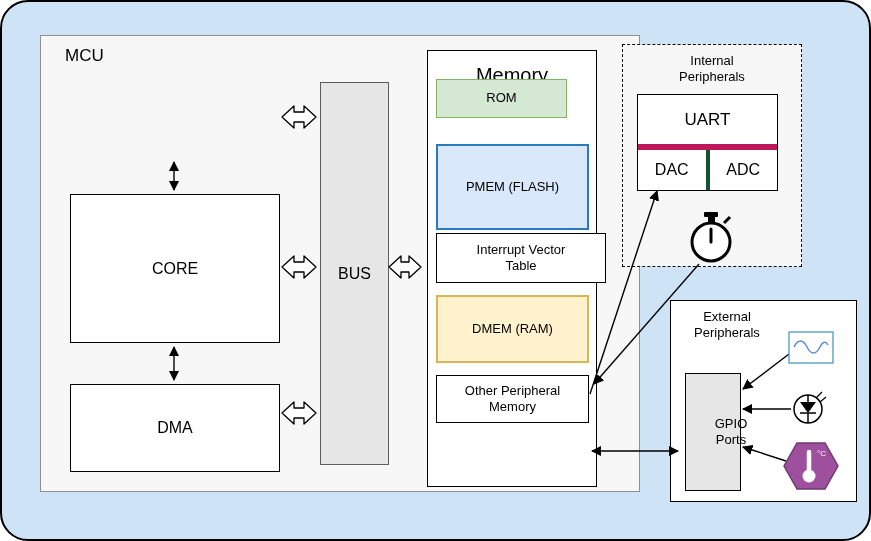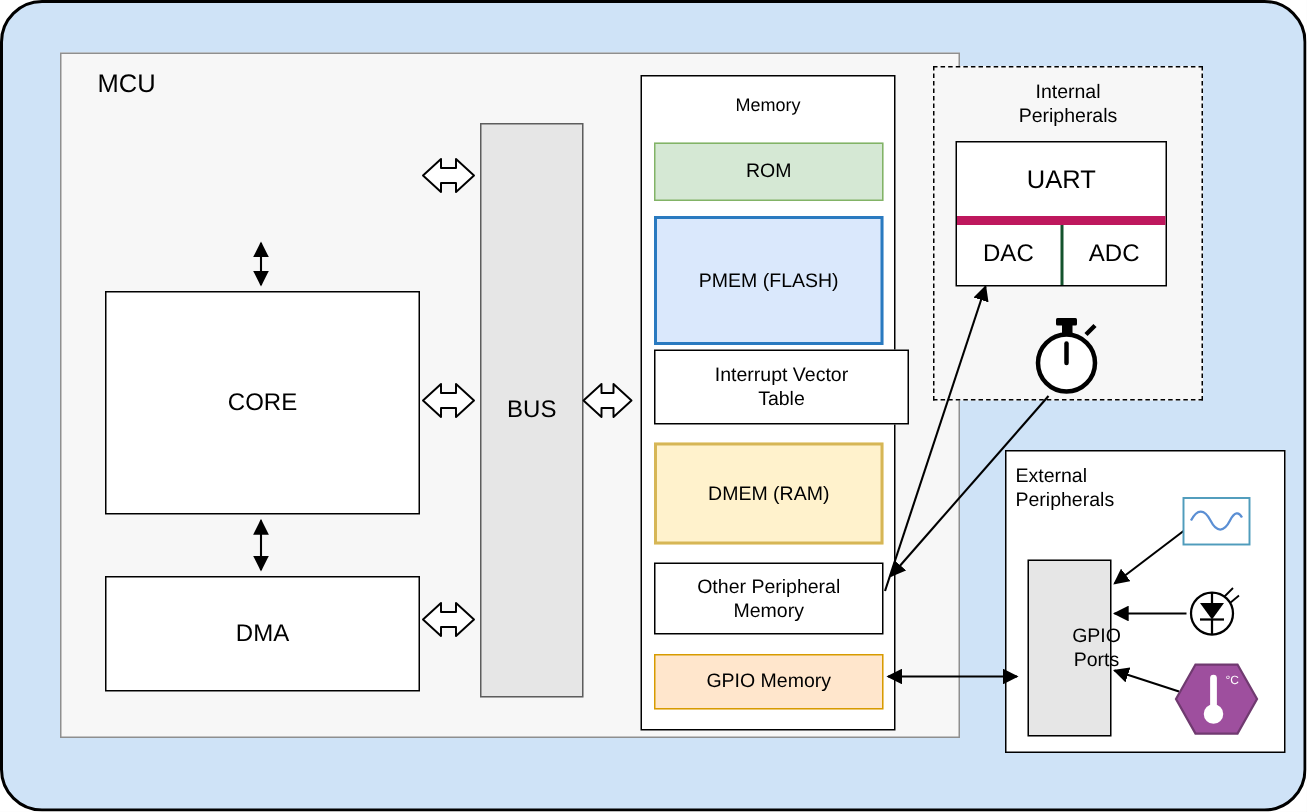--- a/index.html
+++ b/index.html
@@ -22,72 +22,69 @@
   .bus-fill{background:#e6e6e6; border:1px solid #5d5d5d;}
   .rom{background:#d5e8d4; border:1px solid #82b366;}
   .pmem{background:#dae8fc; border:2px solid #2a7ac0;}
   .dmem{background:#fff2cc; border:2px solid #d6b656;}
   .gpiomem{background:#ffe6cc; border:1px solid #d79b00;}
   .gpioports{background:#e6e6e6; border:1px solid #000;padding-left:36px;}
   .tbl{position:absolute; box-sizing:border-box; background:#fff; border:1px solid #000;}
   .tbl-row1{height:49px; border-bottom:6px solid #be185d; display:flex; align-items:center; justify-content:center; font-size:17px;}
   .tbl-row2{height:40px; display:flex;}
   .tbl-cell{flex:1; display:flex; align-items:center; justify-content:center; font-size:16px;}
-  .tbl-cell.first{border-right:2px solid #14532d;}
+  .tbl-cell.first{border-right:4px solid #14532d;}
   .caption{position:absolute; left:0; top:507px; width:100%; text-align:center; font-size:17px;}
   svg.overlay{position:absolute; left:0; top:0; width:867px; height:537px; pointer-events:none; z-index:10;}
 </style>
 </head>
 <body>
 
 <div class="canvas">
 
   <div class="panel" style="left:38px; top:33px; width:600px; height:457px;">
     <div class="panel-label" style="left:24px; top:10px;">MCU</div>
   </div>
 
 
   <div class="box" style="left:68px; top:192px; width:210px; height:149px;">
     <span class="label-inner">CORE</span>
   </div>
 
-  <div class="box" style="left:68px; top:382px; width:210px; height:77px;">
+  <div class="box" style="left:68px; top:382px; width:210px; height:88px;">
     <span class="label-inner">DMA</span>
   </div>
 
   <div class="box bus-fill" style="left:318px; top:80px; width:69px; height:383px;">
     <span class="label-inner">BUS</span>
   </div>
 
   <div class="box" style="left:425px; top:48px; width:170px; height:437px; align-items:flex-start;">
-    <div class="abs" style="left:0; top:12px; width:100%; text-align:center; font-size:12px;">Memory</div>
+    <div class="abs" style="left:0; top:12px; width:100%; text-align:center; font-size:20px;">Memory</div>
 
-    <div class="box rom small" style="left:8px; top:44px; width:153px; height:39px;justify-content:center;">
+    <div class="box rom small" style="left:8px; top:28px; width:131px; height:39px;justify-content:center;">
       <span class="label-inner">ROM</span>
     </div>
 
     <div class="box pmem small" style="left:8px; top:93px; width:153px; height:86px;">
       <span class="label-inner">PMEM (FLASH)</span>
     </div>
 
     <div class="box small" style="left:8px; top:182px; width:170px; height:50px;">
       <span class="label-inner" style="max-width:112px;">Interrupt Vector Table</span>
     </div>
 
     <div class="box dmem small" style="left:8px; top:244px; width:153px; height:68px;">
       <span class="label-inner">DMEM (RAM)</span>
     </div>
 
     <div class="box small" style="left:8px; top:324px; width:153px; height:48px;">
       <span class="label-inner" style="max-width:120px;">Other Peripheral Memory</span>
     </div>
 
-    <div class="box gpiomem small" style="left:8px; top:385px; width:153px; height:37px;">
-      <span class="label-inner">GPIO Memory</span>
-    </div>
   </div>
 
   <div class="abs dashed" style="left:620px; top:42px; width:180px; height:223px;">
     <div class="abs small" style="left:0; top:8px; width:100%; text-align:center; line-height:1.25;">
       <span class="label-inner" style="max-width:80px;">Internal Peripherals</span>
     </div>
   </div>
 
   <div class="tbl" style="left:635px; top:92px; width:141px;">
     <div class="tbl-row1">
@@ -97,21 +94,21 @@
       <div class="tbl-cell first">
         <span>DAC</span>
       </div>
       <div class="tbl-cell">
         <span>ADC</span>
       </div>
     </div>
   </div>
 
   <div class="abs" style="left:668px; top:298px; width:187px; height:202px; background:#fff; border:1px solid #000;">
-    <div class="abs small" style="left:6px; top:8px; width:100px; line-height:1.25;">
+    <div class="abs small" style="left:6px; top:8px; width:100px; text-align:center; line-height:1.25;">
       <span class="label-inner" style="max-width:80px;">External Peripherals</span>
     </div>
     <div class="box gpioports small" style="left:14px; top:72px; width:56px; height:118px;">
       <span class="label-inner" style="max-width:44px;">GPIO Ports</span>
     </div>
   </div>
 
 
   <svg class="overlay" viewBox="0 0 867 537">
     <defs>

